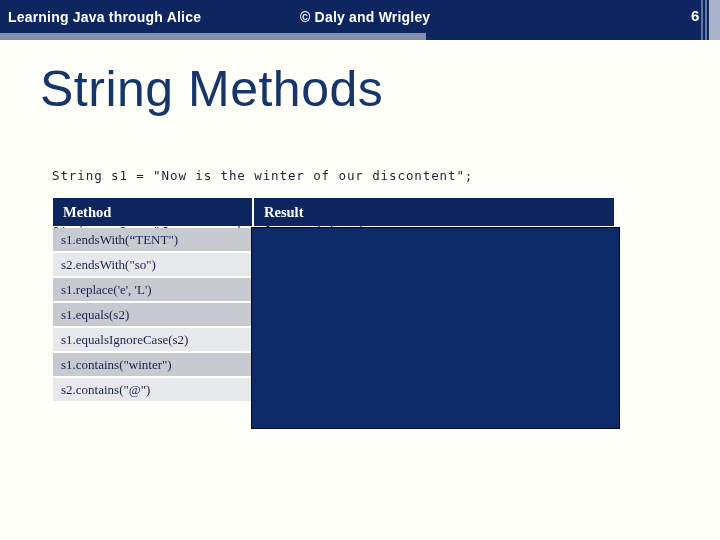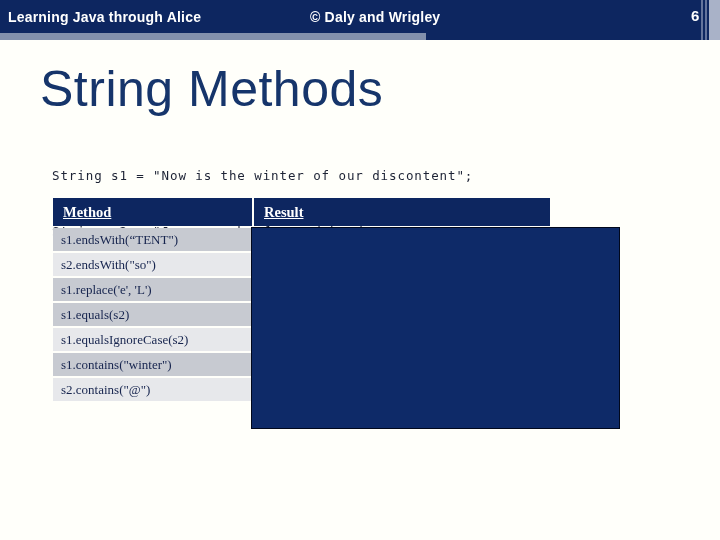--- a/index.html
+++ b/index.html
@@ -12,21 +12,21 @@
   .slide { position:absolute; left:0; top:0; width:720px; height:540px; }
 
   
   .topbar { position:absolute; left:0; top:0; width:720px; height:40px; background:#0d2660;padding-left:14px; }
   .topbar-underline { position:absolute; left:0; top:33px; width:426px; height:7px; background:#8290ac; }
   .topbar-text {
     position:absolute; top:0; height:33px; display:flex; align-items:center;
     color:#ffffff; font-weight:bold; font-size:14px; letter-spacing:0.2px; white-space:nowrap;
   }
   .left-title { left:8px; }
-  .copyright  { left:310px; }
+  .copyright  { left:300px; }
   .slide-number { position:absolute; left:691px; top:7px; color:#ffffff; font-size:15px; font-weight:bold; }
   .edge-stripe-a { position:absolute; left:701px; top:0; width:2px;  height:40px; background:#64749c; }
   .edge-stripe-b { position:absolute; left:705px; top:0; width:2px;  height:40px; background:#64749c; }
   .edge-stripe-c { position:absolute; left:709px; top:0; width:11px; height:40px; background:#a9b2c8; }
 
   
   .page-title {
     position:absolute; left:40px; top:60px;
     font-size:50px; color:#16356b; letter-spacing:0.5px;
   }
@@ -38,24 +38,24 @@
     font-size:12.5px; line-height:18.5px; letter-spacing:0.9px;
     color:#1d2335; white-space:pre;
   }
 
   
   .tbl { position:absolute; left:53px; top:198px; width:565px; }
   .thead { display:flex; height:28px; margin-bottom:2px; }
   .th {
     background:#0d2660; color:#ffffff;
     font-family:"Liberation Serif", serif; font-weight:bold; font-size:14.5px;
-    display:flex; align-items:center; padding-left:10px; box-sizing:border-box;text-decoration:underline;
+    display:flex; align-items:center; padding-left:10px; box-sizing:border-box;
   }
   .th-method { width:199px; margin-right:2px; }
-  .th-result { width:296px; }
+  .th-result { width:360px; }
   .rows { width:199px; }
   .trow {
     height:23px; margin-bottom:2px; display:flex; align-items:center;
     padding-left:8px; box-sizing:border-box;
     font-family:"Liberation Serif", serif; font-size:13px; color:#16244e;
     white-space:nowrap;
   }
   .trow.dark  { background:#c7cad1; }
   .trow.light { background:#e7e8eb; }
 

